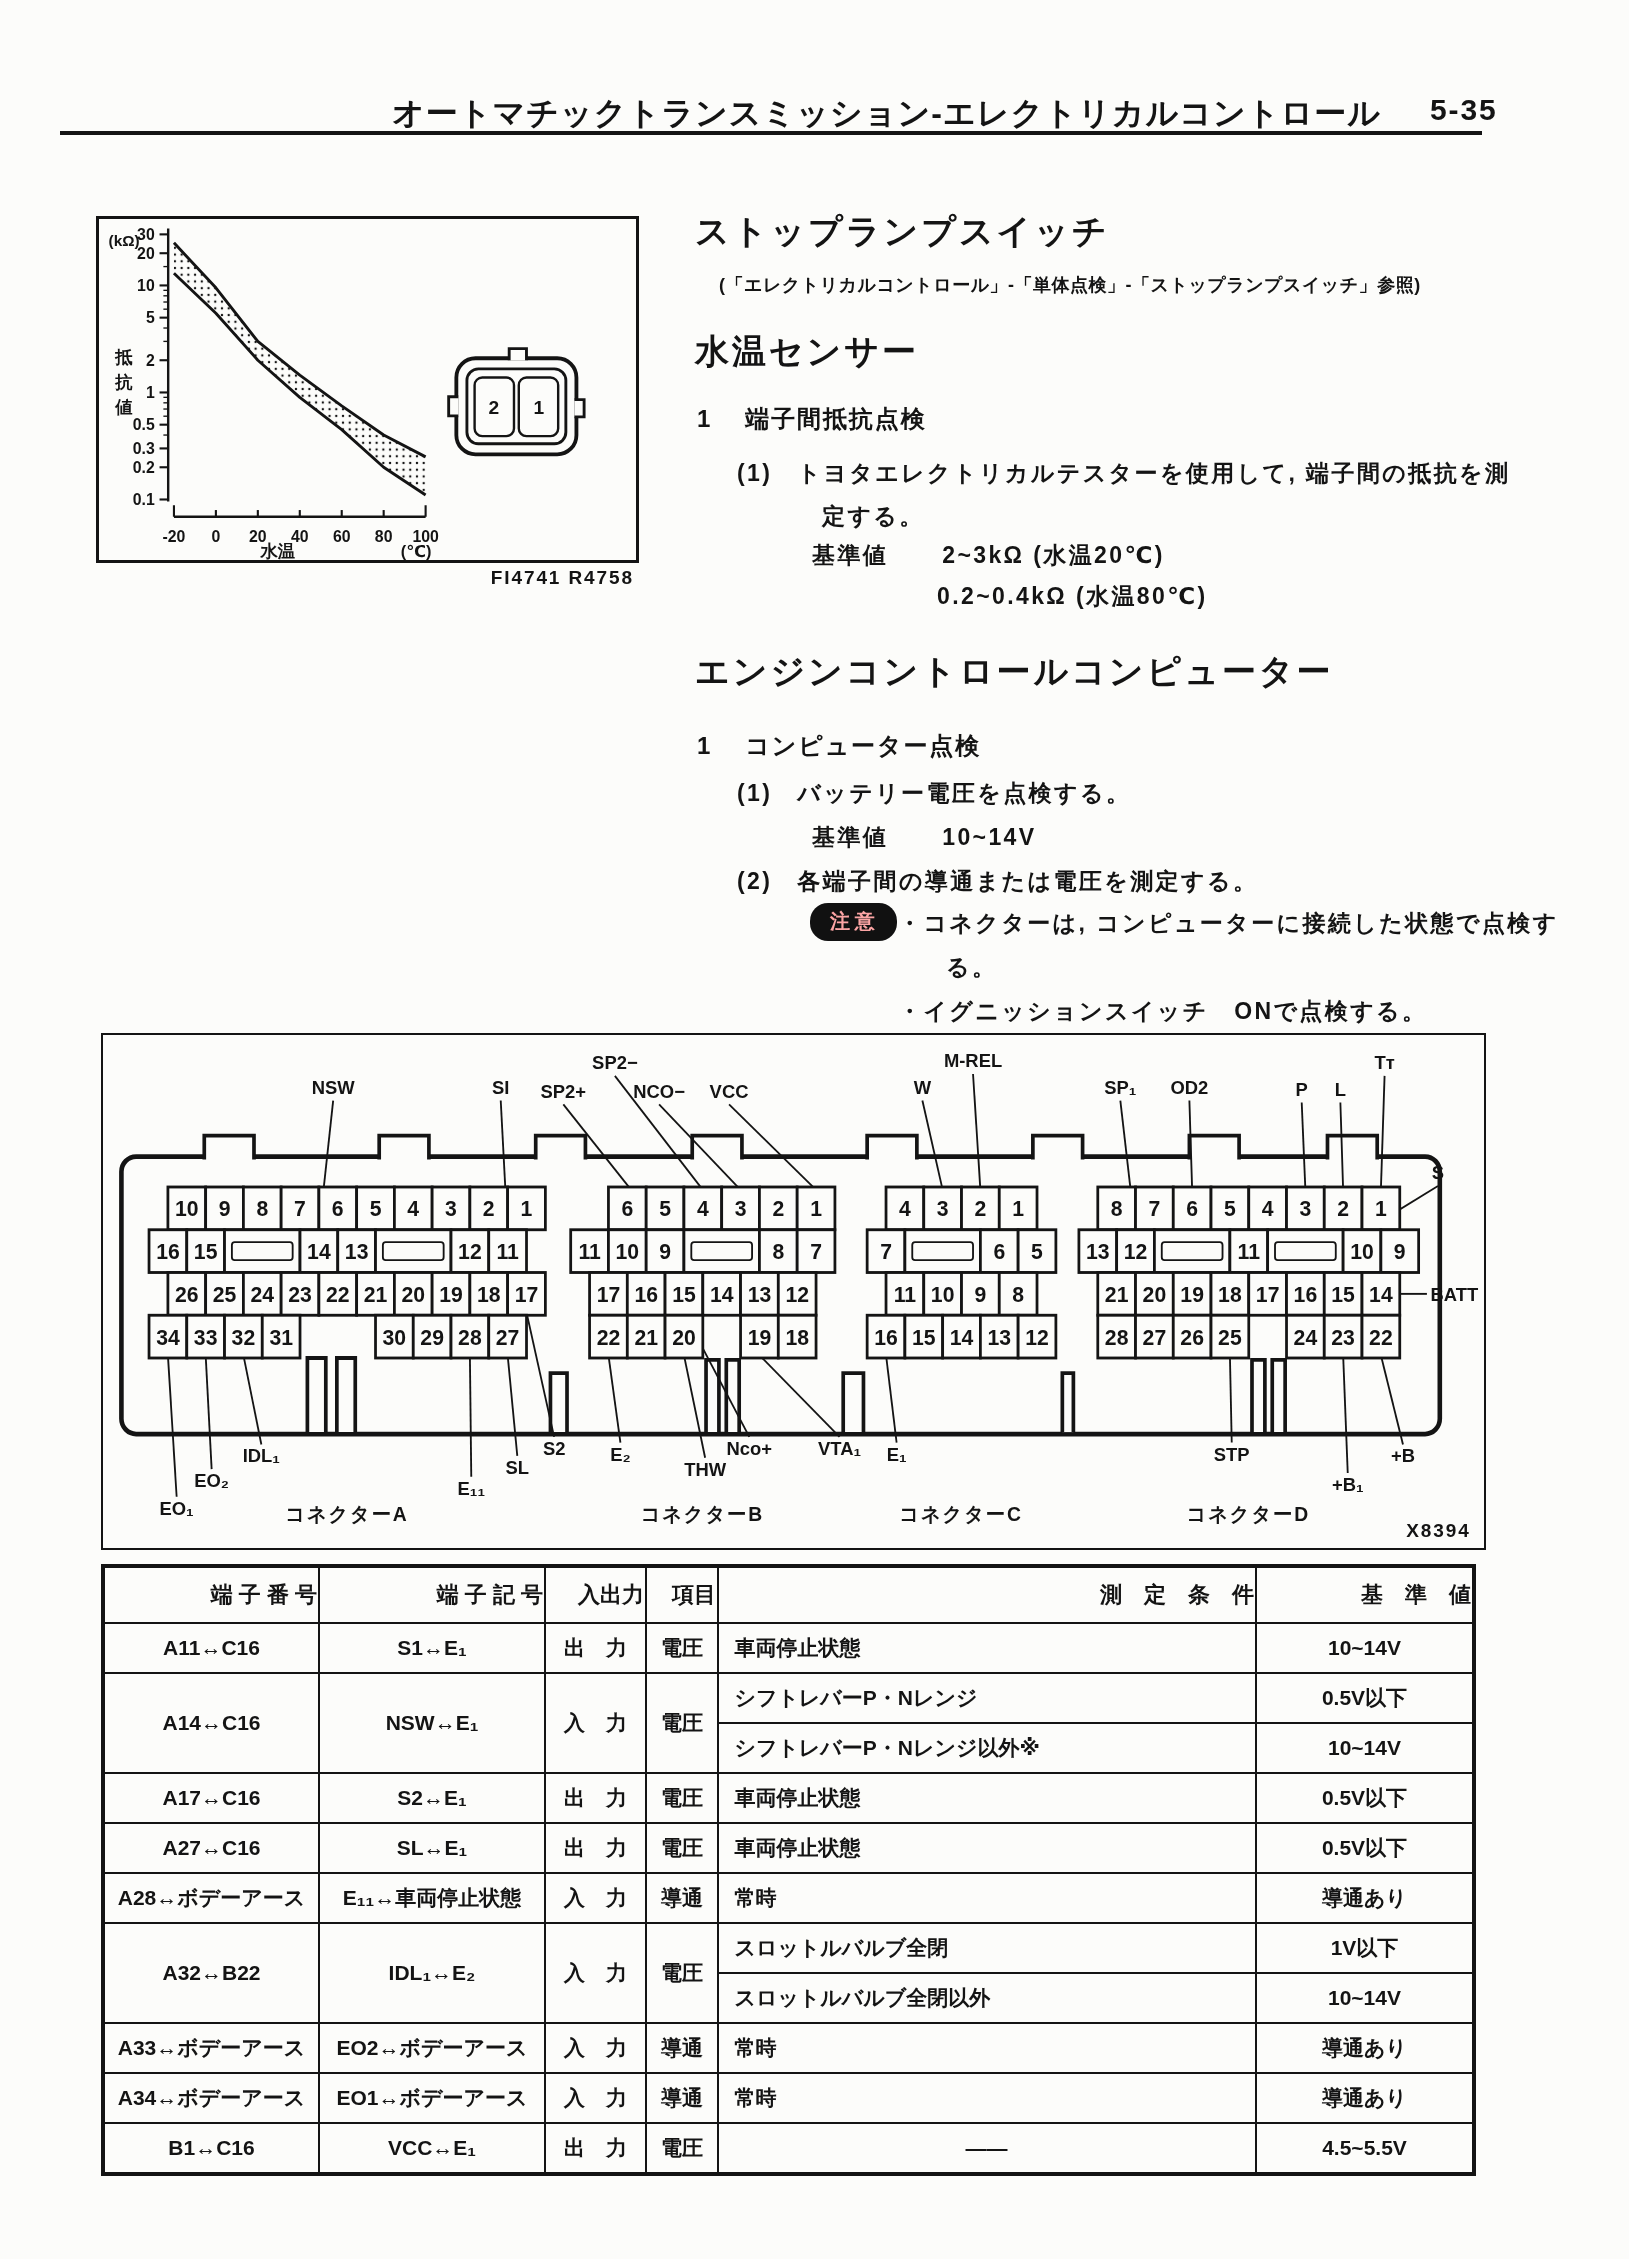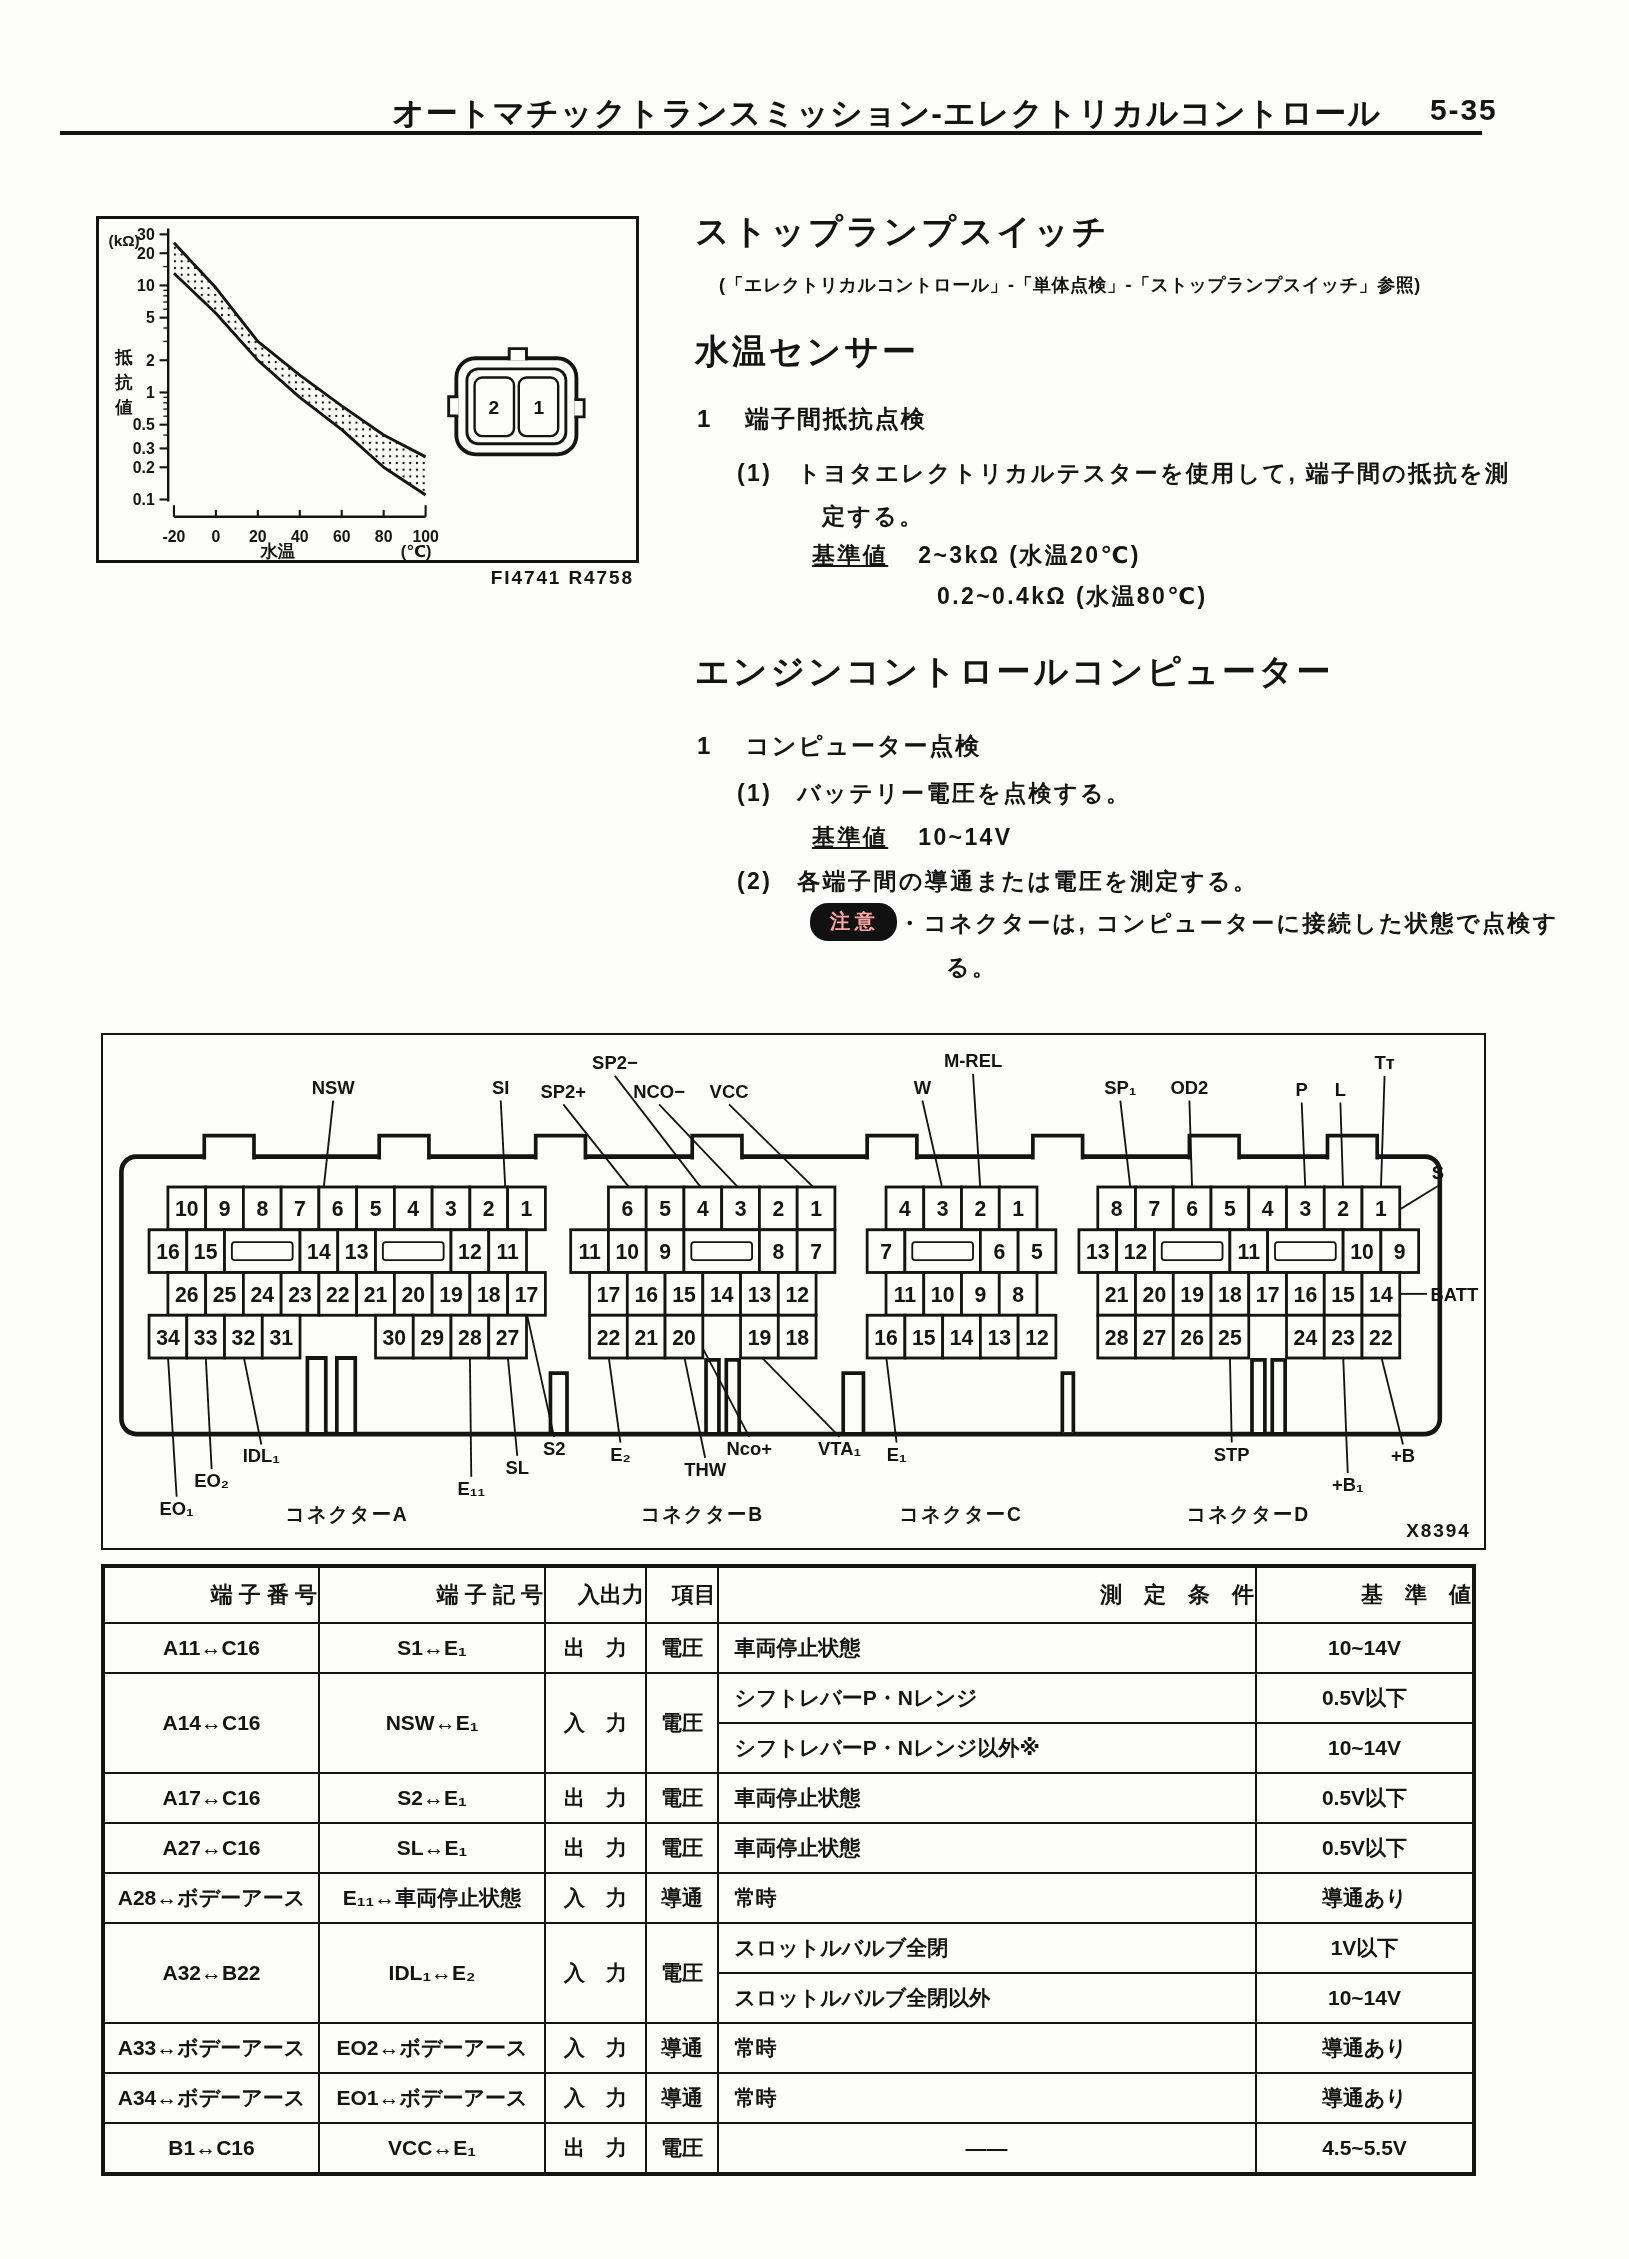--- a/index.html
+++ b/index.html
@@ -13,21 +13,21 @@
   .abs{position:absolute;}
   .doc-title{font-size:32px;font-weight:bold;letter-spacing:1px;white-space:nowrap;}
   .page-num{font-size:30px;font-weight:bold;letter-spacing:1.9px;}
   .hrule{background:#141414;height:3.8px;}
   .h1{font-size:34px;font-weight:bold;letter-spacing:2.9px;white-space:nowrap;}
   .ref-line{font-size:18px;font-weight:600;letter-spacing:0.5px;white-space:nowrap;margin-left:24px;}
   .step{font-size:24px;font-weight:bold;letter-spacing:1.9px;white-space:nowrap;}
   .step .no{margin-right:33px;}
   .body-line{font-size:23px;font-weight:600;letter-spacing:2.4px;white-space:nowrap;}
   .body-line .sub-no{margin-right:25px;font-weight:600;}
-  .std-label{margin-right:30px;text-decoration:underline;}
+  .std-label{margin-right:54px;}
   .note-badge{
     display:inline-block;background:#111;color:#fca5a5;border-radius:18px;
     font-size:20px;font-weight:bold;letter-spacing:4.8px;
     padding:4.8px 17.3px 5.8px 20px;vertical-align:middle;
   }
   .fig-box{border:3.8px solid #141414;background:#fcfcfa;}
   .conn-box{border:2.9px solid #141414;background:#fcfcfa;}
   .fig-code{font-size:19px;font-weight:bold;letter-spacing:1.9px;text-align:right;white-space:nowrap;}
   svg{font-family:"Liberation Sans","DejaVu Sans",sans-serif;display:block;}
   
@@ -157,20 +157,21 @@
   </div>
   <div class="abs body-line" style="left:737px;top:866px;">
     <span class="sub-no">(2)</span><span>各端子間の導通または電圧を測定する。</span>
   </div>
 
   <div class="abs" style="left:810px;top:903px;">
     <span class="note-badge">注意</span>
   </div>
   <div class="abs body-line" style="left:898px;top:908px;">・コネクターは, コンピューターに接続した状態で点検す</div>
   <div class="abs body-line" style="left:946px;top:952px;">る。</div>
+  <div class="abs body-line" style="left:898px;top:996px;">・イグニッションスイッチ　ONで点検する。</div>
 
   <div class="abs conn-box" style="left:101px;top:1033px;width:1381px;height:513px;">
     <svg id="conn-svg" width="1381" height="513" viewBox="0 0 1500 540" preserveAspectRatio="none">
         <rect x="20" y="128" width="1432" height="292" rx="16" fill="#fcfcfa" stroke="#141414" stroke-width="5"></rect>
         <path d="M110,131 v-25 h54 v25" fill="#fcfcfa" stroke="#141414" stroke-width="4"></path>
         <path d="M300,131 v-25 h54 v25" fill="#fcfcfa" stroke="#141414" stroke-width="4"></path>
         <path d="M470,131 v-25 h54 v25" fill="#fcfcfa" stroke="#141414" stroke-width="4"></path>
         <path d="M640,131 v-25 h54 v25" fill="#fcfcfa" stroke="#141414" stroke-width="4"></path>
         <path d="M830,131 v-25 h54 v25" fill="#fcfcfa" stroke="#141414" stroke-width="4"></path>
         <path d="M1010,131 v-25 h54 v25" fill="#fcfcfa" stroke="#141414" stroke-width="4"></path>

